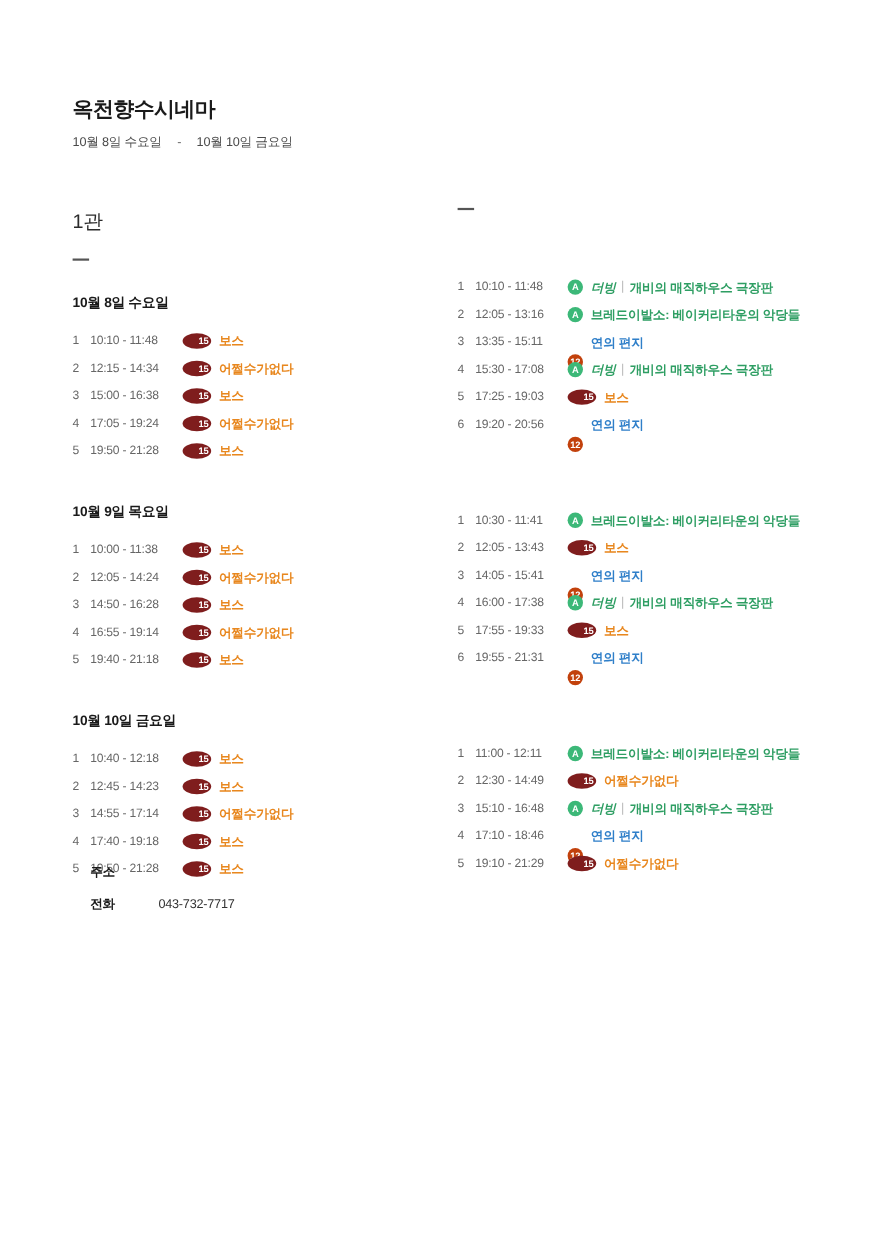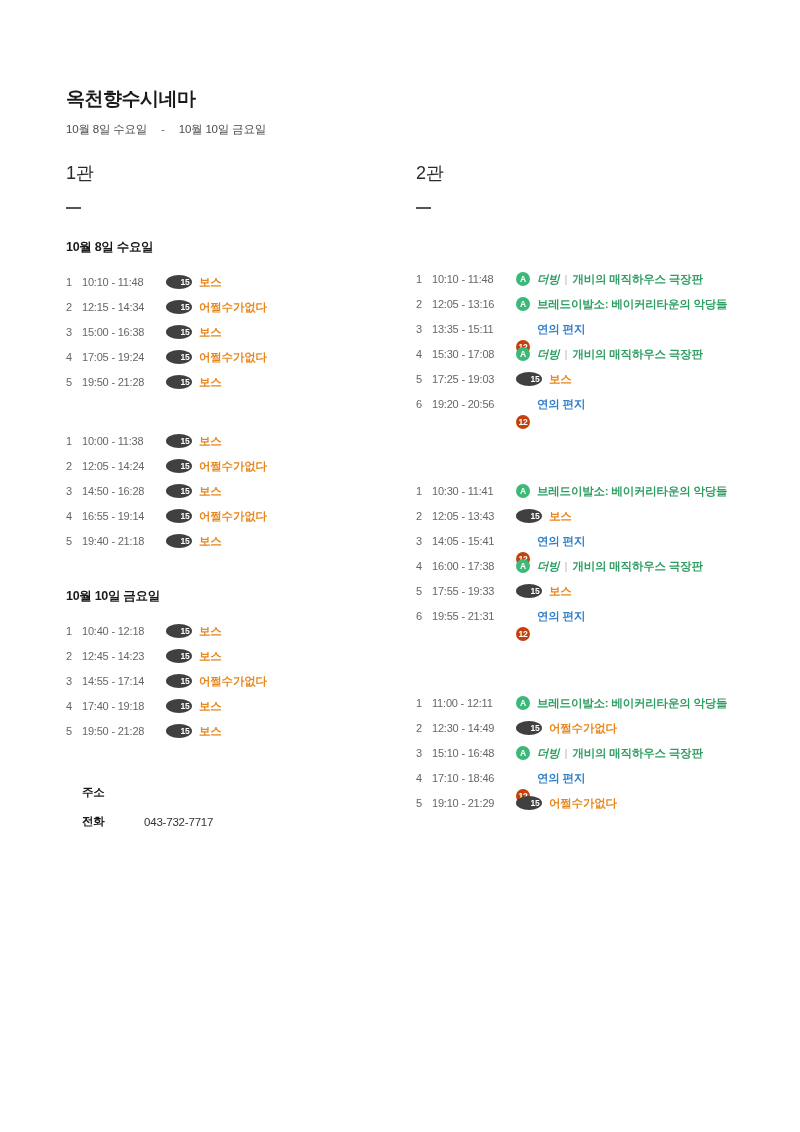--- a/index.html
+++ b/index.html
@@ -24,21 +24,21 @@
   .title {
     font-size: 19px;
     font-weight: bold;
     letter-spacing: -0.5px;
     color: #1a1a1a;
     margin: 0 0 10px 0;
   }
   .daterange {
     font-size: 11.5px;
     color: #4a4a4a;
-    margin-bottom: 24px;
+    margin-bottom: 52px;
     letter-spacing: -0.2px;
   }
   .daterange .sep {
     display: inline-block;
     padding: 0 14px;
     color: #666;
   }
   .columns {
     display: flex;
     gap: 0;
@@ -99,21 +99,21 @@
     border-radius: 50%;
     color: #fff;
     font-size: 8.5px;
     font-weight: bold;
     display: flex;
     align-items: center;
     justify-content: center;
     margin-right: 7px;
     line-height: 1;
   }
-  .r-15 { background: #404040; padding-left: 12px; }
+  .r-15 { background: #7f1d1d; padding-left: 12px; }
   .r-12 { background: #c2410c; margin-top: 36px; }
   .r-all { background: #3cb878; }
   .movie {
     font-weight: bold;
     font-size: 11.5px;
     white-space: nowrap;
   }
   .m-orange { color: #e8871e; }
   .m-blue   { color: #2f7fc9; }
   .m-green  { color: #2e9e63; }
@@ -193,20 +193,21 @@
             <span class="movie m-orange">어쩔수가없다</span>
           </div>
           <div class="row">
             <span class="idx">5</span>
             <span class="time">19:50 - 21:28</span>
             <span class="rating r-15">15</span>
             <span class="movie m-orange">보스</span>
           </div>
         </div>
         <div class="day-block">
+          <div class="day-title">10월 9일 목요일</div>
           <div class="row">
             <span class="idx">1</span>
             <span class="time">10:00 - 11:38</span>
             <span class="rating r-15">15</span>
             <span class="movie m-orange">보스</span>
           </div>
           <div class="row">
             <span class="idx">2</span>
             <span class="time">12:05 - 14:24</span>
             <span class="rating r-15">15</span>
@@ -259,21 +260,20 @@
           </div>
           <div class="row">
             <span class="idx">5</span>
             <span class="time">19:50 - 21:28</span>
             <span class="rating r-15">15</span>
             <span class="movie m-orange">보스</span>
           </div>
         </div>
       </div>
     <div class="col col-2" id="hall-1">
-        <div class="hall-name">2관</div>
         <div class="dash"></div>
         <div class="day-block">
           <div class="day-title">&nbsp;</div>
           <div class="row">
             <span class="idx">1</span>
             <span class="time">10:10 - 11:48</span>
             <span class="rating r-all">A</span>
             <span class="fmt m-green">더빙</span>
             <span class="divider-bar">|</span>
             <span class="movie m-green">개비의 매직하우스 극장판</span>

